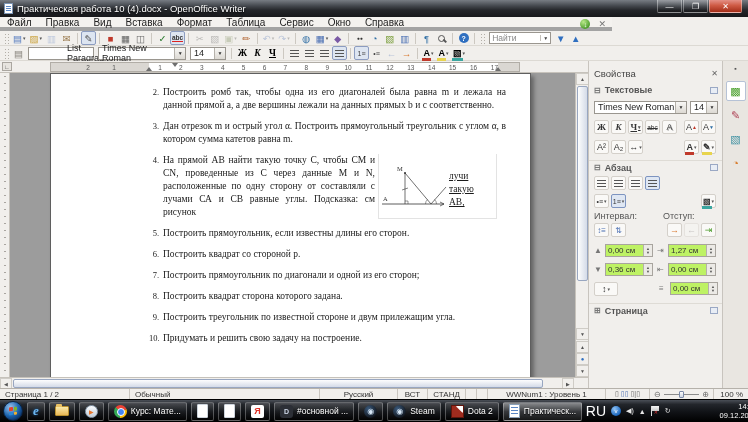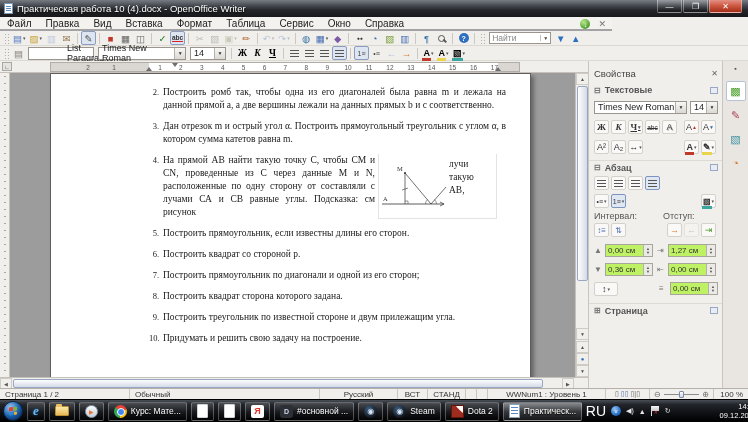--- a/index.html
+++ b/index.html
@@ -18,21 +18,21 @@
   #titlebar .title { color:#fff; font-size:9.5px; text-shadow:0 1px 2px #000; white-space:nowrap; }
   #wincontrols { position:absolute; right:6px; top:0; display:flex; }
   .winbtn { width:25px; height:13px; display:flex; align-items:center; justify-content:center;
     color:#fff; font-size:8px; border:1px solid rgba(255,255,255,.35); border-top:none;
     background:linear-gradient(rgba(255,255,255,.25),rgba(255,255,255,.06) 50%,rgba(0,0,0,.25));
     border-radius:0 0 2px 2px; margin-left:1px; }
   .winbtn.close { width:33px; background:linear-gradient(#e49086,#cf5b45 45%,#a32d18); }
 
   
   #menubar { position:absolute; left:0; top:17px; width:612px; height:14px;
-    background:#f4f2ef; border-bottom:2px solid #a3a3a3; display:flex; align-items:center; font-size:10px; color:#222; }
+    background:#f4f2ef; border-bottom:4px solid #a3a3a3; display:flex; align-items:center; font-size:10px; color:#222; }
   .menu-item { padding:0 7px; height:100%; display:flex; align-items:center; }
   #menu-right { position:absolute; right:6px; top:0; height:14px; display:flex; align-items:center; gap:8px; }
   .upd-ic { width:10px; height:10px; border-radius:50%; background:radial-gradient(circle at 35% 30%,#b9e98a,#4f9e2f 70%);
     color:#fff; font-size:7px; display:flex; align-items:center; justify-content:center; }
   .docclose { color:#777; font-size:9px; }
 
   
   .toolbar { position:absolute; left:0; width:748px; background:#f1efec; border-bottom:1px solid #dcd9d3;
     display:flex; align-items:center; padding:0 2px; }
   #tb1 { top:31px; height:15px; }
@@ -93,21 +93,21 @@
   #doclist { margin:12px 24px 0 98px; font-family:"Liberation Serif",serif; font-size:9.5px;
     line-height:13px; color:#1a1a1a; }
   .ditem { display:flex; margin-bottom:8px; }
   .dnum { width:14px; text-align:right; padding-right:4px; font-size:8.5px; flex:none; }
   .dtxt { flex:1; text-align:justify; }
   .d4 { display:flex; }
   .d4 .lft { width:212px; text-align:justify; flex:none; }
   .figwrap { position:relative; width:119px; margin-left:3px; flex:none;
     border-left:1px solid #e3e3e3; border-right:1px solid #e3e3e3; border-bottom:1px solid #e3e3e3; }
   .figwrap svg { position:absolute; left:1px; top:8px; }
-  .wrapwords { position:absolute; left:70px; top:4px; width:46px; }
+  .wrapwords { position:absolute; left:70px; top:16px; width:46px;text-decoration:underline; }
   .wrapwords span { display:block; line-height:13px; }
   #vscroll { position:absolute; left:575px; top:12px; width:13px; height:304px; background:#f1efec; border-left:1px solid #c6c2bb; }
   .scbtn { position:absolute; left:0; width:13px; height:12px; background:#f1efec; border:1px solid #cfccc6;
     font-size:5px; color:#555; display:flex; align-items:center; justify-content:center; }
   #vthumb { position:absolute; left:1px; top:13px; width:11px; height:195px; border:1px solid #98a6c0;
     border-radius:2px; background:linear-gradient(90deg,#fdfdfd,#d4dbe8); }
   #hscroll { position:absolute; left:0; top:316px; width:588px; height:11px; background:#f1efec; border-top:1px solid #c6c2bb; }
   .hbtn { position:absolute; top:0; width:12px; height:11px; background:#f1efec; border:1px solid #cfccc6;
     font-size:5px; color:#555; display:flex; align-items:center; justify-content:center; }
   #hthumb { position:absolute; left:13px; top:1px; width:530px; height:9px; border:1px solid #98a6c0;

